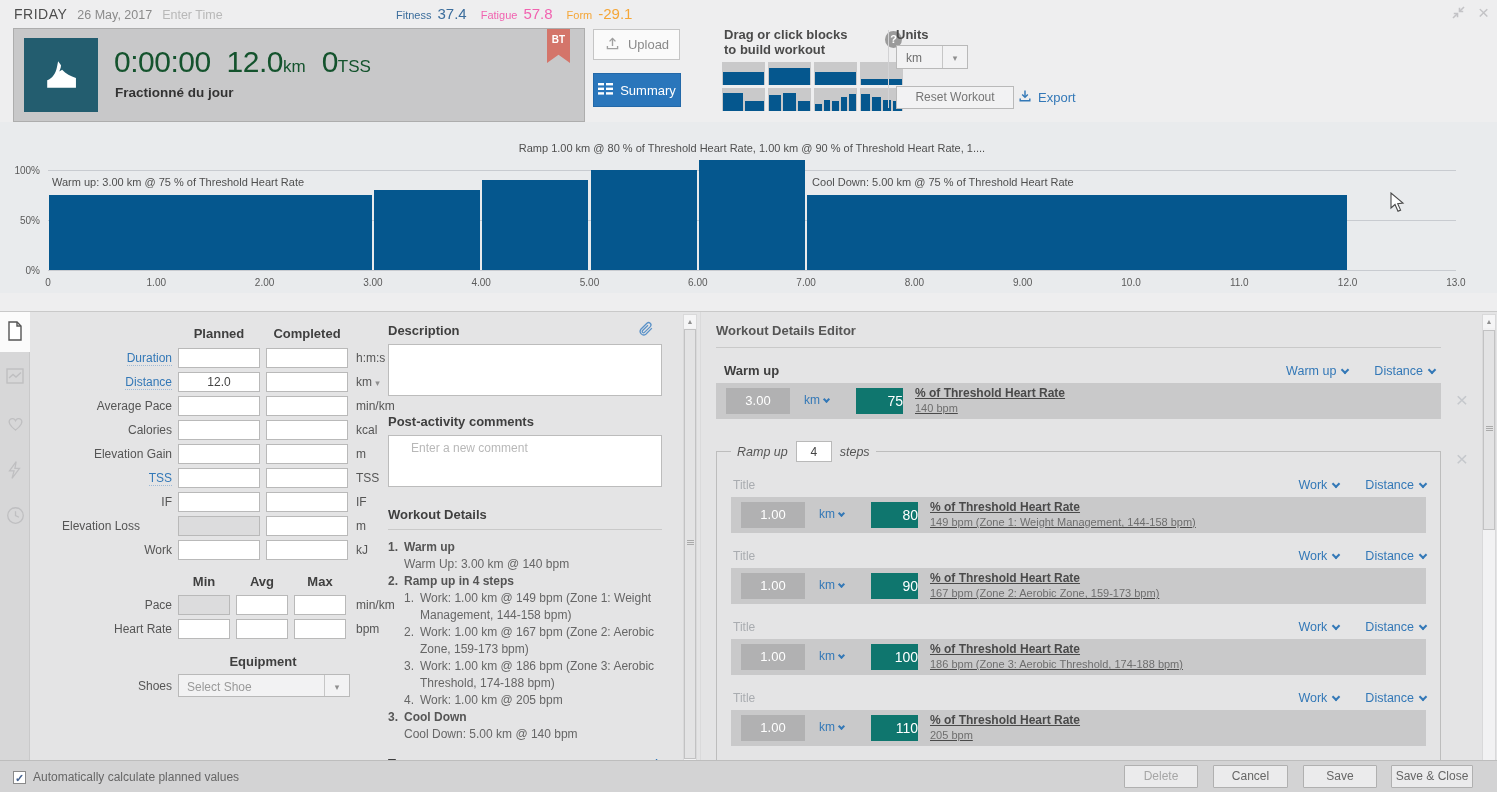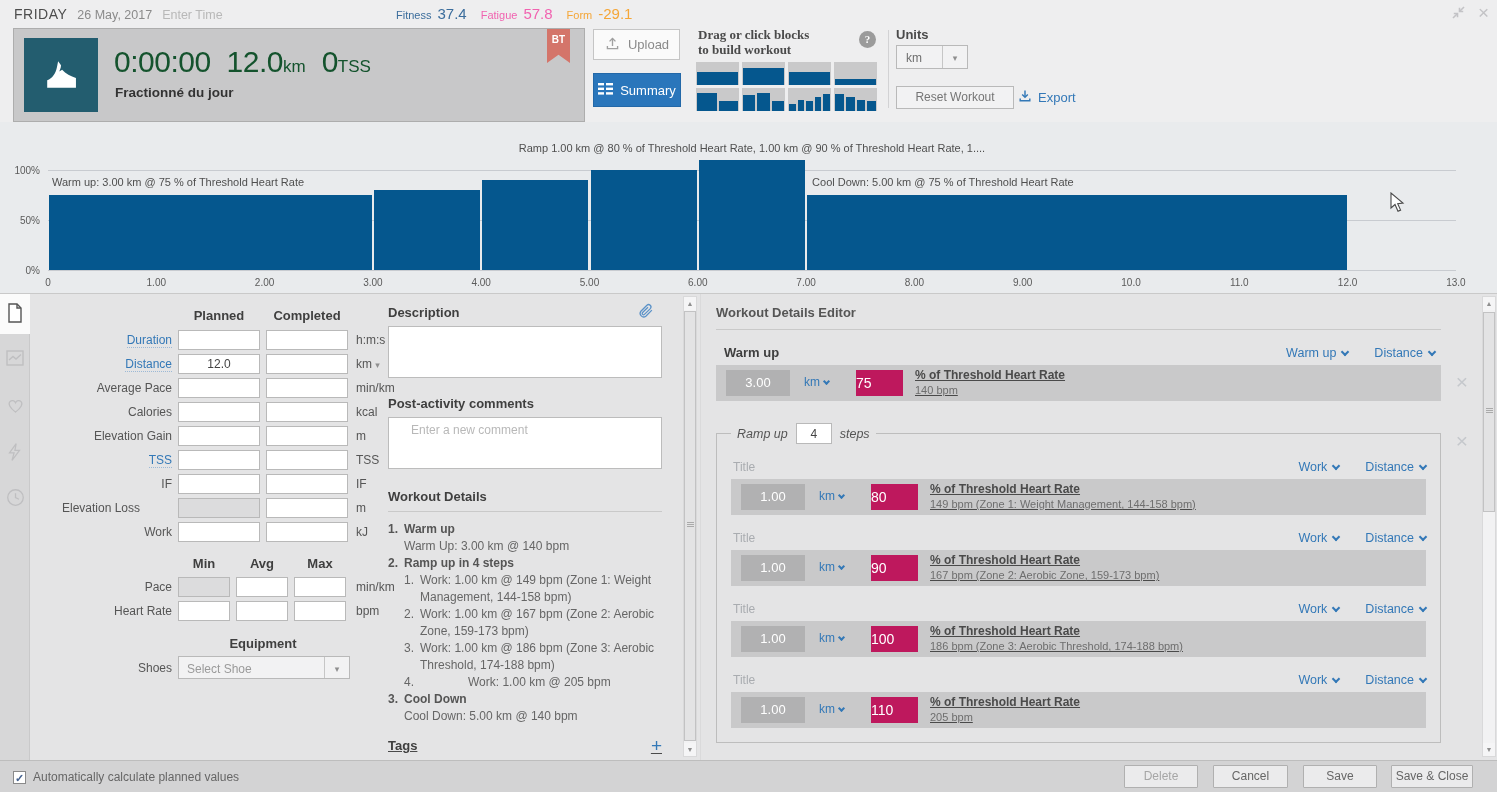--- a/index.html
+++ b/index.html
@@ -22,21 +22,21 @@
   .sumcard { position:absolute; left:13px; top:28px; width:572px; height:94px; background:#c8c8c9; border:1px solid #adadad; }
   .shoe-tile { position:absolute; left:10px; top:9px; width:74px; height:74px; background:#235d6f; display:flex; align-items:center; justify-content:center; }
   .sum-nums { position:absolute; left:100px; top:16px; display:flex; align-items:baseline; color:#14532d; }
   .n-big { font-size:30px; letter-spacing:-.5px; }
   .n-unit { font-size:17px; margin-right:16px; }
   .sum-title { position:absolute; left:101px; top:56px; font-size:13.5px; font-weight:bold; color:#333; }
   .bt-ribbon { position:absolute; right:14px; top:0; width:23px; height:34px; background:#d4756a; color:#fff; font-size:10px; font-weight:bold; text-align:center; padding-top:5px; clip-path:polygon(0 0,100% 0,100% 100%,50% 76%,0 100%); }
   .btn-upload { position:absolute; left:593px; top:29px; width:87px; height:31px; background:#fafafa; border:1px solid #c5c5c5; display:flex; align-items:center; justify-content:center; gap:7px; font-size:13px; color:#8a8a8a; }
   .btn-summary { position:absolute; left:593px; top:73px; width:88px; height:34px; background:#2a76bb; border:1px solid #2368a8; display:flex; align-items:center; justify-content:center; gap:7px; font-size:13px; color:#fff; }
 
-  .builder { position:absolute; left:698px; top:27px;font-family:Liberation Serif, serif; }
+  .builder { position:absolute; left:724px; top:27px; }
   .b-title { font-size:13px; font-weight:bold; color:#4a4a4a; line-height:15px; }
   .help-circle { position:absolute; left:161px; top:4px; width:17px; height:17px; border-radius:50%; background:#9b9b9b; color:#fff; font-size:11px; font-weight:bold; text-align:center; line-height:17px; }
   .blocks-grid { position:absolute; left:-2px; top:35px; display:grid; grid-template-columns:repeat(4,43px); gap:3px; }
   .mini-block { width:43px; height:23px; background:#c9c9ca; display:flex; align-items:flex-end; }
   .mini-block .mbar { flex:1; margin:0 1px; background:#05578e; }
 
   .vdivider { position:absolute; left:888px; top:30px; width:1px; height:78px; background:#d2d2d4; }
 
   .units-label { position:absolute; left:896px; top:27px; font-size:13px; font-weight:bold; color:#4a4a4a; }
   .units-select { position:absolute; left:896px; top:45px; width:72px; height:24px; border:1px solid #b9b9b9; background:#f2f2f3; display:flex; font-size:12px; color:#6e6e6e; }
@@ -48,21 +48,21 @@
   
   .chartstrip { position:absolute; left:0; top:122px; width:100%; height:171px; background:#e9ebed; }
   .chartstrip .bar { position:absolute; }
   .grid-line { position:absolute; left:48px; width:1408px; height:1px; background:rgba(160,165,172,.45); }
   .y-lab { position:absolute; width:40px; text-align:right; font-size:10px; color:#5a5a5a; }
   .x-lab { position:absolute; font-size:10px; color:#5a5a5a; transform:translateX(-50%); }
   .anno { position:absolute; font-size:11px; color:#4f4f4f; white-space:nowrap; }
   .cursor-arrow { position:absolute; left:1390px; top:70px; }
 
   
-  .main { position:absolute; left:0; top:293px; width:100%; height:470px; background:#e4e4e5; border-top:1px solid #c9c9c9; }
+  .main { position:absolute; left:0; top:311px; width:100%; height:470px; background:#e4e4e5; border-top:1px solid #c9c9c9; }
 
   .iconstrip { position:absolute; left:0; top:0; width:30px; height:100%; background:#d7d7d8; border-right:1px solid #c9c9ca; }
   .strip-tab { position:absolute; left:0; top:0; width:30px; height:40px; background:#fbfbfb; }
   .strip-ic { position:absolute; left:6px; width:18px; height:18px; }
 
   
   .stats { position:absolute; left:30px; top:0; width:346px; height:100%; }
   .col-head { position:absolute; font-size:13px; font-weight:bold; color:#3f3f3f; width:82px; text-align:center; }
   .srow-label { position:absolute; width:142px; text-align:right; font-size:12px; color:#555; }
   .srow-label .lnk { color:#3378b7; border-bottom:1px dotted #9cb9d6; padding-bottom:0px; }
@@ -104,21 +104,21 @@
   .ed-hr { border-top:1px solid #c9c9c9; margin-top:9px; }
   .ed-sechead { display:flex; justify-content:space-between; align-items:center; margin-top:15px; padding:0 6px 0 8px; }
   .ed-seclabel { font-size:13px; font-weight:bold; color:#3f3f3f; }
   .dd-links { display:flex; gap:26px; }
   .dd-link { font-size:12.5px; color:#3378b7; white-space:nowrap; }
   .chev { display:inline-block; width:6px; height:6px; border-right:2px solid #3378b7; border-bottom:2px solid #3378b7; transform:rotate(45deg); margin-left:6px; vertical-align:2px; }
   .ed-row { position:relative; margin-top:5px; height:36px; background:#c9c9ca; }
   .ed-val { position:absolute; left:10px; top:5px; width:64px; height:26px; background:#b1b1b2; color:#fff; font-size:13px; text-align:center; line-height:26px; }
   .ed-unit { position:absolute; left:88px; top:10px; font-size:12px; color:#3378b7; }
   .ed-unit .chev { width:5px; height:5px; margin-left:4px; }
-  .ed-int { position:absolute; left:140px; top:5px; width:47px; height:26px; background:#be185d; color:#fff; font-size:14px; text-align:left; line-height:26px; }
+  .ed-int { position:absolute; left:140px; top:5px; width:47px; height:26px; background:#0f766e; color:#fff; font-size:14px; text-align:right; line-height:26px; }
   .ed-lab { position:absolute; left:199px; top:3px;text-decoration:underline; }
   .ed-lab .l1 { font-size:12px; font-weight:bold; color:#4a4a4a; }
   .ed-lab .l2 { font-size:11px; color:#6e6e6e; margin-top:2px; }
   .x-close { position:absolute; right:-27px; top:7px; font-size:21px; color:#c5c8cc; line-height:20px; }
   .ramp-wrap { position:relative; margin-top:22px; }
   .ramp-fs { border:1px solid #bdbdbd; padding:0 14px 14px 14px; }
   .ramp-fs legend { font-style:italic; font-size:12.5px; color:#555; padding:0 6px; margin-left:0px; display:flex; align-items:center; gap:8px; }
   .steps-input { width:36px; height:21px; border:1px solid #b9b9b9; text-align:center; font-size:12px; font-family:inherit; color:#444; }
   .step-group { margin-top:12px; }
   .step-head { display:flex; justify-content:space-between; align-items:center; padding:0 0 0 2px; margin-top:16px; }
@@ -448,21 +448,21 @@
       <div class="wd-step">
           <span class="no">2.</span>
           <span style="flex:1;">Work: 1.00 km @ 167 bpm (Zone 2: Aerobic Zone, 159-173 bpm)</span>
         </div>
       <div class="wd-step">
           <span class="no">3.</span>
           <span style="flex:1;">Work: 1.00 km @ 186 bpm (Zone 3: Aerobic Threshold, 174-188 bpm)</span>
         </div>
       <div class="wd-step">
           <span class="no">4.</span>
-          <span style="flex:1;margin-left:48px;">Work: 1.00 km @ 205 bpm</span>
+          <span style="flex:1;">Work: 1.00 km @ 205 bpm</span>
         </div>
       <div class="wd-item">
           <span class="no">3.</span>
           <span class="tt">Cool Down</span>
         </div>
       <div class="wd-sub">Cool Down: 5.00 km @ 140 bpm</div>
     </div>
 
     <div class="tags-row">
       <span class="sec-title">Tags</span>

